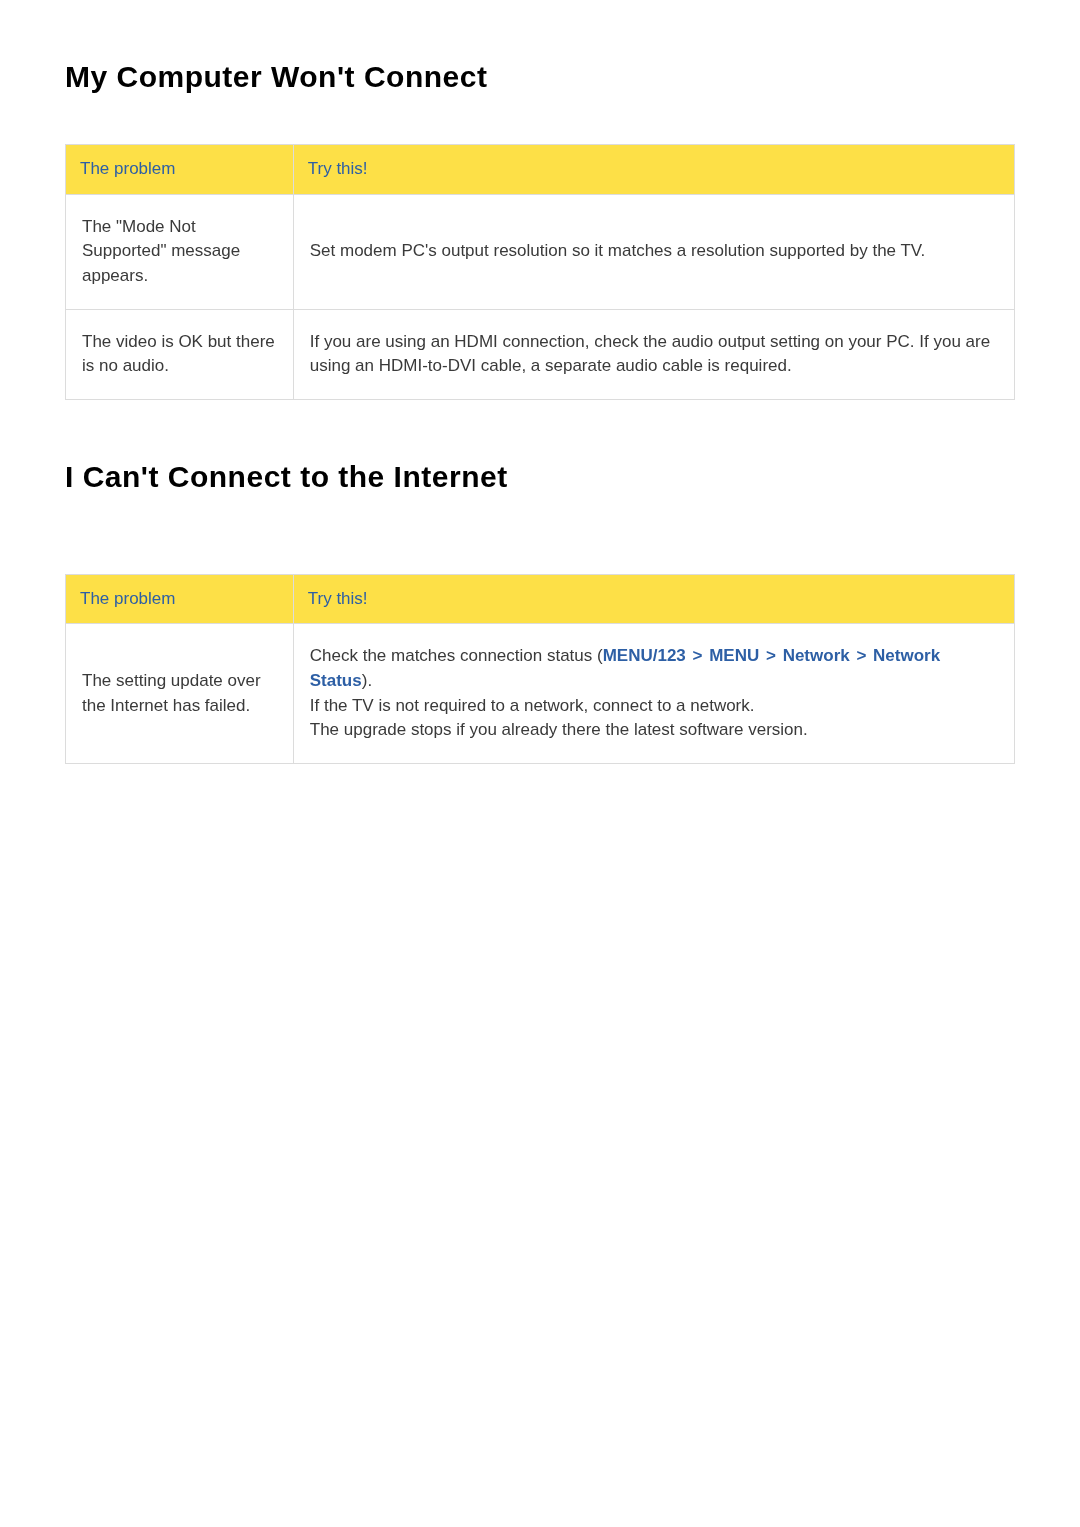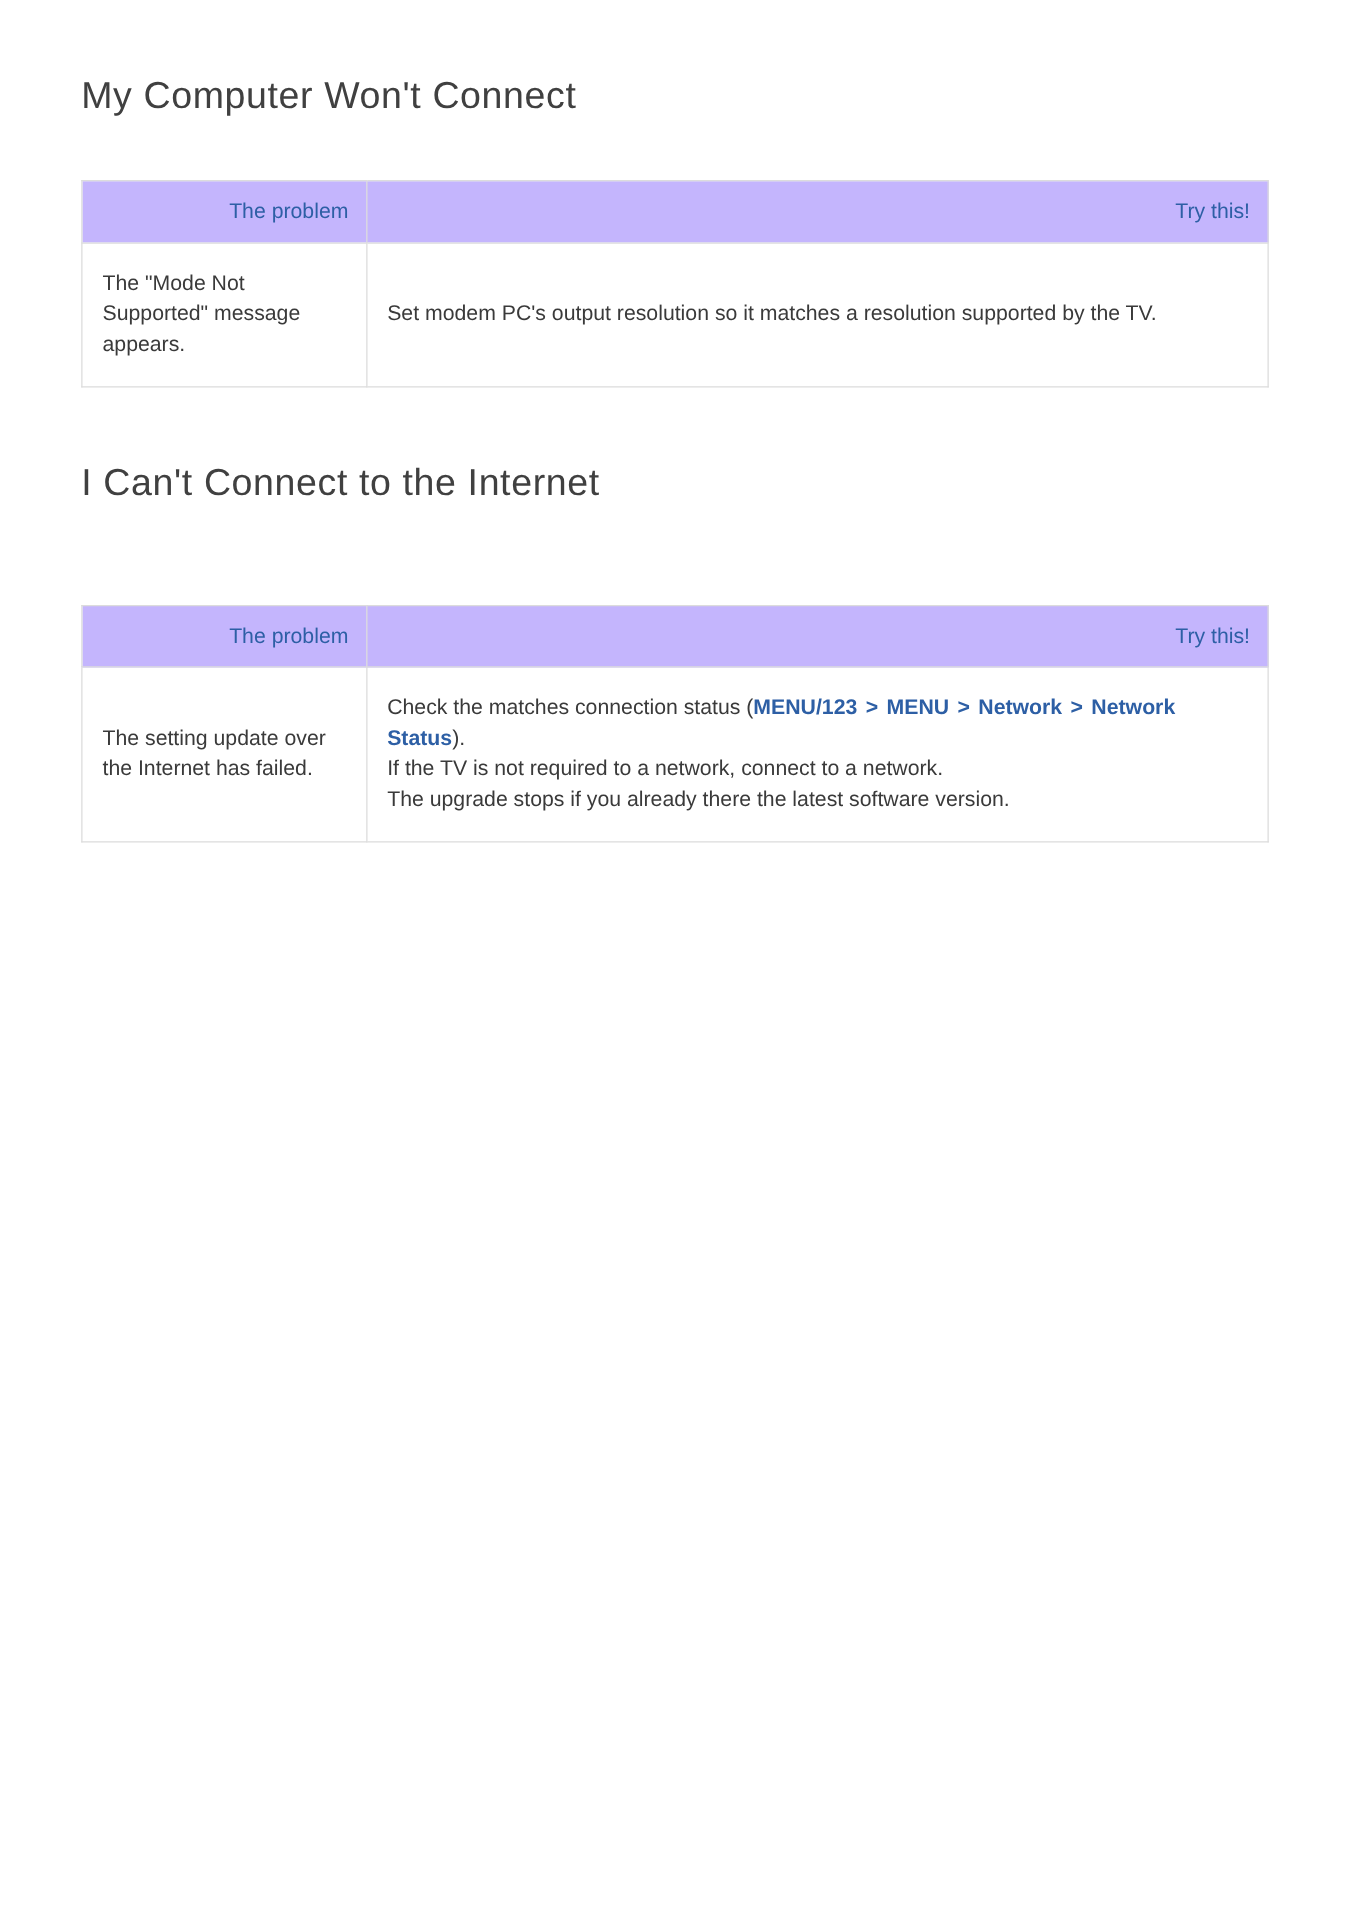--- a/index.html
+++ b/index.html
@@ -9,47 +9,47 @@
     }
     body {
       background: #ffffff;
       font-family: Arial, 'Helvetica Neue', sans-serif;
       width: 1080px;
       height: 1527px;
       padding: 60px 65px;
       color: #333;
     }
     h1 {
-      color: #404040;
+      color: #000000;
       font-size: 30px;
-      font-weight: 400;
+      font-weight: 700;
       margin-bottom: 50px;
       letter-spacing: 0.5px;
     }
     h1.second-heading {
       margin-top: 60px;
       margin-bottom: 80px;
     }
     table {
       width: 100%;
       border-collapse: collapse;
       table-layout: fixed;
     }
     th, td {
       border: 1px solid #dcdcdc;
       text-align: left;
       vertical-align: middle;
       font-size: 17px;
       line-height: 1.45;
     }
     th {
-      background: #c4b5fd;
+      background: #fde047;
       color: #2d5fa5;
       font-weight: 400;
-      text-align: right;
+      text-align: left;
       padding: 12px 14px;
     }
     td {
       padding: 20px 14px 20px 16px;
       color: #3a3a3a;
     }
     .col-problem {
       width: 24%;
     }
     .col-try {
@@ -80,20 +80,24 @@
     <tr>
       <th>The problem</th>
       <th>Try this!</th>
     </tr>
   </thead>
   <tbody>
     <tr>
       <td>The "Mode Not Supported" message appears.</td>
       <td>Set modem PC's output resolution so it matches a resolution supported by the TV.</td>
     </tr>
+    <tr>
+      <td>The video is OK but there is no audio.</td>
+      <td>If you are using an HDMI connection, check the audio output setting on your PC. If you are using an HDMI-to-DVI cable, a separate audio cable is required.</td>
+    </tr>
   </tbody>
 </table>
 
 <h1 class="second-heading">I Can't Connect to the Internet</h1>
 
 <table>
   <colgroup>
     <col class="col-problem">
     <col class="col-try">
   </colgroup>

